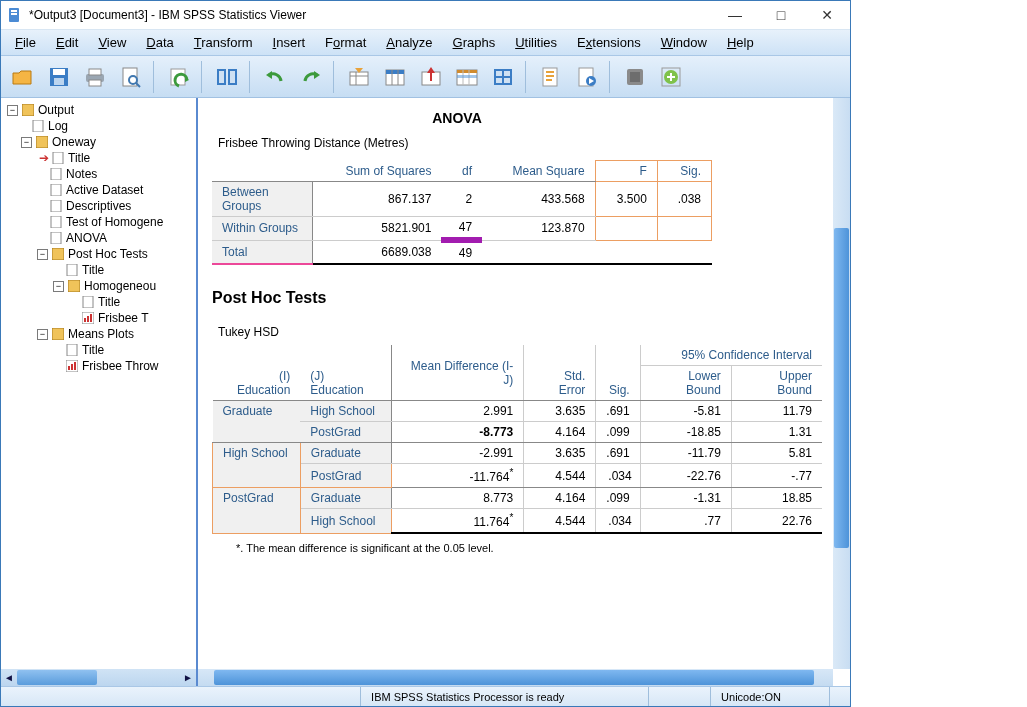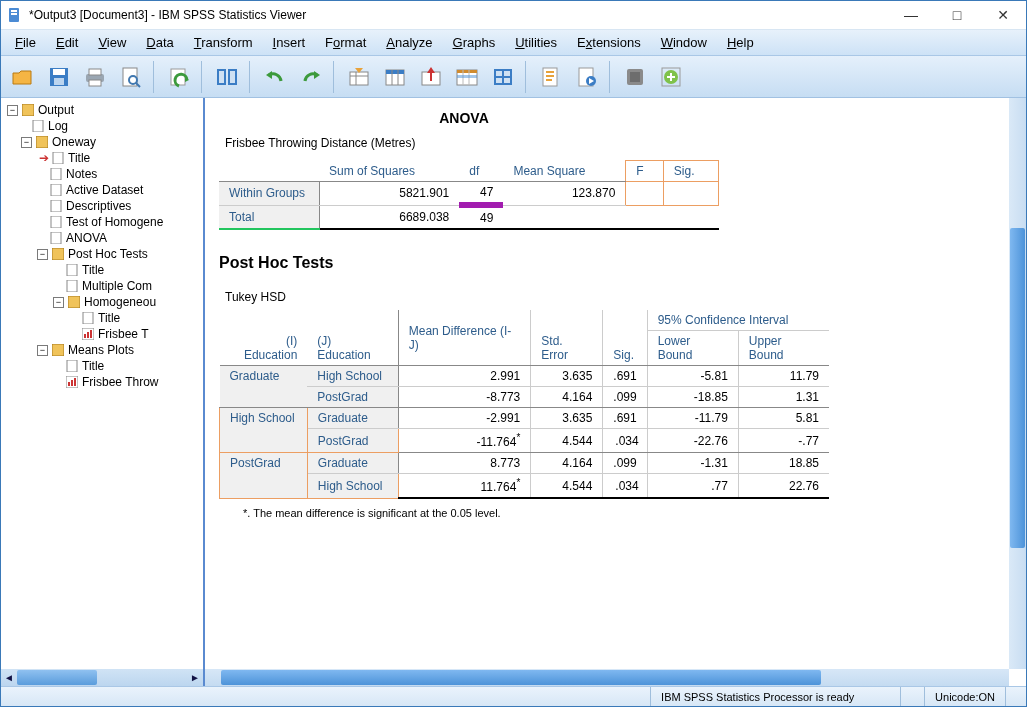--- a/index.html
+++ b/index.html
@@ -1,17 +1,17 @@
 <!DOCTYPE html>
 <html><head>
 <meta charset="utf-8">
 <style>
 * { box-sizing: border-box; font-family: Arial, Helvetica, sans-serif; }
 body { margin: 0; padding: 0; background: #fff; font-size: 12px; color: #000; overflow:hidden;}
-.window { width: 1027px; height: 707px; border: 1px solid #3a79b8; display: flex; flex-direction: column; background:#fff;}
+.window { width: 851px; height: 707px; border: 1px solid #3a79b8; display: flex; flex-direction: column; background:#fff;}
 .titlebar { height: 29px; background: #fff; display: flex; align-items: center; padding: 0 0 0 6px; border-bottom:1px solid #d8e6f3;}
 .titlebar .app-icon { width:16px; height:16px; margin-right:6px; display:inline-flex; align-items:center; justify-content:center;}
 .titlebar .title { flex:1; font-size: 12px; color:#000;}
 .win-btns { display:flex; height:100%;}
 .win-btn { width:46px; display:flex; align-items:center; justify-content:center; font-size:14px; color:#333;}
 .menubar { height: 26px; background: linear-gradient(#e7f1fb,#cde2f6); display:flex; align-items:center; padding: 0 6px; gap:4px; border-bottom:1px solid #a9c7e6;}
 .menu-item { padding: 2px 8px; font-size:13px; color:#000; cursor:default;}
 .menu-item span.u { text-decoration: underline; }
 .toolbar { height: 42px; background: linear-gradient(#e5f0fb,#c6ddf3); border-bottom:1px solid #a1c1e2; display:flex; align-items:center; padding:0 6px; gap:4px;}
 .toolbtn { width:32px; height:32px; display:flex; align-items:center; justify-content:center; border:1px solid transparent; border-radius:3px;}
@@ -25,28 +25,28 @@
 .tree-row { display:flex; align-items:center; height:16px; white-space:nowrap;}
 .expander { width:11px; height:11px; border:1px solid #7a7a7a; display:inline-flex; align-items:center; justify-content:center; font-size:9px; line-height:1; margin-right:3px; background:#fff; color:#000;}
 .indent { display:inline-block; }
 .node-icon { width:14px; height:14px; margin:0 3px 0 0; display:inline-flex; align-items:center; justify-content:center;}
 .content-pane { flex:1; position:relative; display:flex; flex-direction:column; background:#fff;}
 .content-inner { flex:1; overflow:hidden; padding: 8px 28px 8px 14px;}
 .content-pane .vscroll { position:absolute; right:0; top:0; width:17px; bottom:17px; background:linear-gradient(90deg,#dae9f7,#c8ddf2);}
 .content-pane .vscroll .thumb { position:absolute; left:1px; right:1px; top:130px; height:320px; background:linear-gradient(90deg,#7fb8f0,#4d93d9); border-radius:2px;}
 .content-pane .hscroll { position:absolute; left:0; right:17px; bottom:0; height:17px; background:linear-gradient(#d7e7f7,#c4dbf1);}
 .content-pane .hscroll .thumb { position:absolute; top:1px; bottom:1px; left:16px; width:600px; background:linear-gradient(#7fb8f0,#4d93d9); border-radius:2px;}
-.statusbar { height:20px; background: linear-gradient(#eaf3fc,#d7e7f6); border-top:1px solid #a9c7e6; display:flex; align-items:center; font-size:11px; color:#000;}
+.statusbar { height:20px; background: linear-gradient(#eaf3fc,#d7e7f6); border-top:1px solid #a9c7e6; display:flex; align-items:center; font-size:11px; color:#000;gap:38px;}
 .status-left { flex:1;}
 .status-cell { border-left:1px solid #9fbedc; padding: 0 10px; height:100%; display:flex; align-items:center;}
 h1.anova-title { text-align:center; font-size:14px; font-weight:bold; margin: 4px 0 10px 0;}
 .dep-var { font-size:12px; margin:0 0 10px 6px;}
 table.spss-table { border-collapse: collapse; font-size:12px;}
 table.spss-table th, table.spss-table td { padding:3px 10px;}
-.col-head { color:#2d5c8b; text-align:left; font-weight:normal;}
+.col-head { color:#2d5c8b; text-align:right; font-weight:normal;}
 .row-head { color:#2d5c8b; text-align:left; background:#f0f0f0;}
 .num { text-align:right;}
 .section-title { font-size:16px; font-weight:bold; margin:24px 0 18px 0;}
 .sub-title { text-align:center; font-size:14px; font-weight:bold; margin:0 0 12px 0;}
 .footnote { font-size:11px; margin-top:8px; padding-left:24px;}
 .hl-purple { border:1.5px solid #a578c9; padding:2px 8px !important;}
 .hl-orange-cell { border:1px solid #ec9e62 !important;}
 svg { display:block; }
 </style>
 </head>
@@ -316,29 +316,20 @@
         <div class="tree-row">
             <span class="indent" style="width:62px"></span>
             <span class="node-icon">
               <svg width="12" height="12">
                 <rect x="1" y="0" width="10" height="12" fill="#fff" stroke="#888"></rect>
               </svg>
             </span>
             <span>Title</span>
           </div>
         <div class="tree-row">
-            <span class="indent" style="width:62px"></span>
-            <span class="node-icon">
-              <svg width="12" height="12">
-                <rect x="1" y="0" width="10" height="12" fill="#fff" stroke="#888"></rect>
-              </svg>
-            </span>
-            <span>Multiple Com</span>
-          </div>
-        <div class="tree-row">
             <span class="indent" style="width:50px"></span>
             <span class="expander">−</span>
             <span class="node-icon">
               <svg width="12" height="12">
                 <rect width="12" height="12" fill="#f0c35a" stroke="#a77a1e"></rect>
               </svg>
             </span>
             <span>Homogeneou</span>
           </div>
         <div class="tree-row">
@@ -409,31 +400,39 @@
 
         <table class="spss-table" style="width:500px;">
           <tbody>
               <tr>
             <th style="border-bottom:1px solid #888;width:100px;"></th>
             <th class="col-head" style="border-bottom:1px solid #888;">Sum of Squares</th>
             <th class="col-head" style="border-bottom:1px solid #888;">df</th>
             <th class="col-head" style="border-bottom:1px solid #888;">Mean Square</th>
             <th class="col-head hl-orange-cell" style="border-bottom:1px solid #888;">F</th>
             <th class="col-head hl-orange-cell" style="border-bottom:1px solid #888;">Sig.</th>
+          </tr>
+          <tr>
+            <td class="row-head" style="border-right:1px solid #888;border-bottom:1px solid #ccc;">Between Groups</td>
+            <td class="num" style="border-bottom:1px solid #ccc;">867.137</td>
+            <td class="num" style="border-bottom:1px solid #ccc;">2</td>
+            <td class="num" style="border-bottom:1px solid #ccc;">433.568</td>
+            <td class="num hl-orange-cell" style="border-bottom:1px solid #ccc;">3.500</td>
+            <td class="num hl-orange-cell" style="border-bottom:1px solid #ccc;">.038</td>
           </tr>
           <tr>
             <td class="row-head" style="border-right:1px solid #888;border-bottom:1px solid #ccc;">Within Groups</td>
             <td class="num" style="border-bottom:1px solid #ccc;">5821.901</td>
             <td class="num" style="border-bottom:6px solid #a21caf;">47</td>
             <td class="num" style="border-bottom:1px solid #ccc;">123.870</td>
             <td class="hl-orange-cell" style="border-bottom:1px solid #ccc;"></td>
             <td class="hl-orange-cell" style="border-bottom:1px solid #ccc;"></td>
           </tr>
           <tr>
-            <td class="row-head" style="border-right:1px solid #888;border-bottom:2px solid #22c55e;margin-left:20px;">Total</td>
+            <td class="row-head" style="border-right:1px solid #888;border-bottom:2px solid #ec4899;margin-left:20px;">Total</td>
             <td class="num" style="border-bottom:2px solid #000;">6689.038</td>
             <td class="num" style="border-bottom:2px solid #000;">49</td>
             <td style="border-bottom:2px solid #000;"></td>
                 <td style="border-bottom:2px solid #000;"></td>
                 <td style="border-bottom:2px solid #000;"></td>
           </tr>
         </tbody>
           </table>
 
         <div class="section-title">Post Hoc Tests</div>
@@ -459,21 +458,21 @@
                 <td rowspan="2" class="row-head" style="vertical-align: top; border-bottom: 1px solid rgb(136, 136, 136);">Graduate</td>
                 <td class="row-head" style="border-right: 1px solid rgb(136, 136, 136); border-bottom: 1px solid rgb(204, 204, 204);">High School</td>
                 <td class="num" style="border-right: 1px solid rgb(204, 204, 204); border-bottom: 1px solid rgb(204, 204, 204);">2.991</td>
                 <td class="num" style="border-right: 1px solid rgb(204, 204, 204); border-bottom: 1px solid rgb(204, 204, 204);">3.635</td>
                 <td class="num" style="border-right: 1px solid rgb(204, 204, 204); border-bottom: 1px solid rgb(204, 204, 204);">.691</td>
                 <td class="num" style="border-right: 1px solid rgb(204, 204, 204); border-bottom: 1px solid rgb(204, 204, 204);">-5.81</td>
                 <td class="num" style="border-bottom: 1px solid rgb(204, 204, 204);">11.79</td>
               </tr>
               <tr>
                 <td class="row-head" style="border-right: 1px solid rgb(136, 136, 136); border-bottom: 1px solid rgb(136, 136, 136);">PostGrad</td>
-                <td class="num" style="border-right: 1px solid rgb(204, 204, 204); border-bottom: 1px solid rgb(136, 136, 136);">-8.773</td>
+                <td class="num" style="border-right: 1px solid rgb(204, 204, 204); border-bottom: 1px solid rgb(136, 136, 136); font-weight: bold;">-8.773</td>
                 <td class="num" style="border-right: 1px solid rgb(204, 204, 204); border-bottom: 1px solid rgb(136, 136, 136);">4.164</td>
                 <td class="num" style="border-right: 1px solid rgb(204, 204, 204); border-bottom: 1px solid rgb(136, 136, 136);">.099</td>
                 <td class="num" style="border-right: 1px solid rgb(204, 204, 204); border-bottom: 1px solid rgb(136, 136, 136);">-18.85</td>
                 <td class="num" style="border-bottom: 1px solid rgb(136, 136, 136);">1.31</td>
               </tr>
               <tr>
                 <td rowspan="2" class="row-head" style="vertical-align: top; border: 1px solid rgb(236, 158, 98);">High School</td>
                 <td class="row-head" style="border-right: 1px solid rgb(136, 136, 136); border-bottom: 1px solid rgb(204, 204, 204);">Graduate</td>
                 <td class="num" style="border-right: 1px solid rgb(204, 204, 204); border-bottom: 1px solid rgb(204, 204, 204);">-2.991</td>
                 <td class="num" style="border-right: 1px solid rgb(204, 204, 204); border-bottom: 1px solid rgb(204, 204, 204);">3.635</td>

